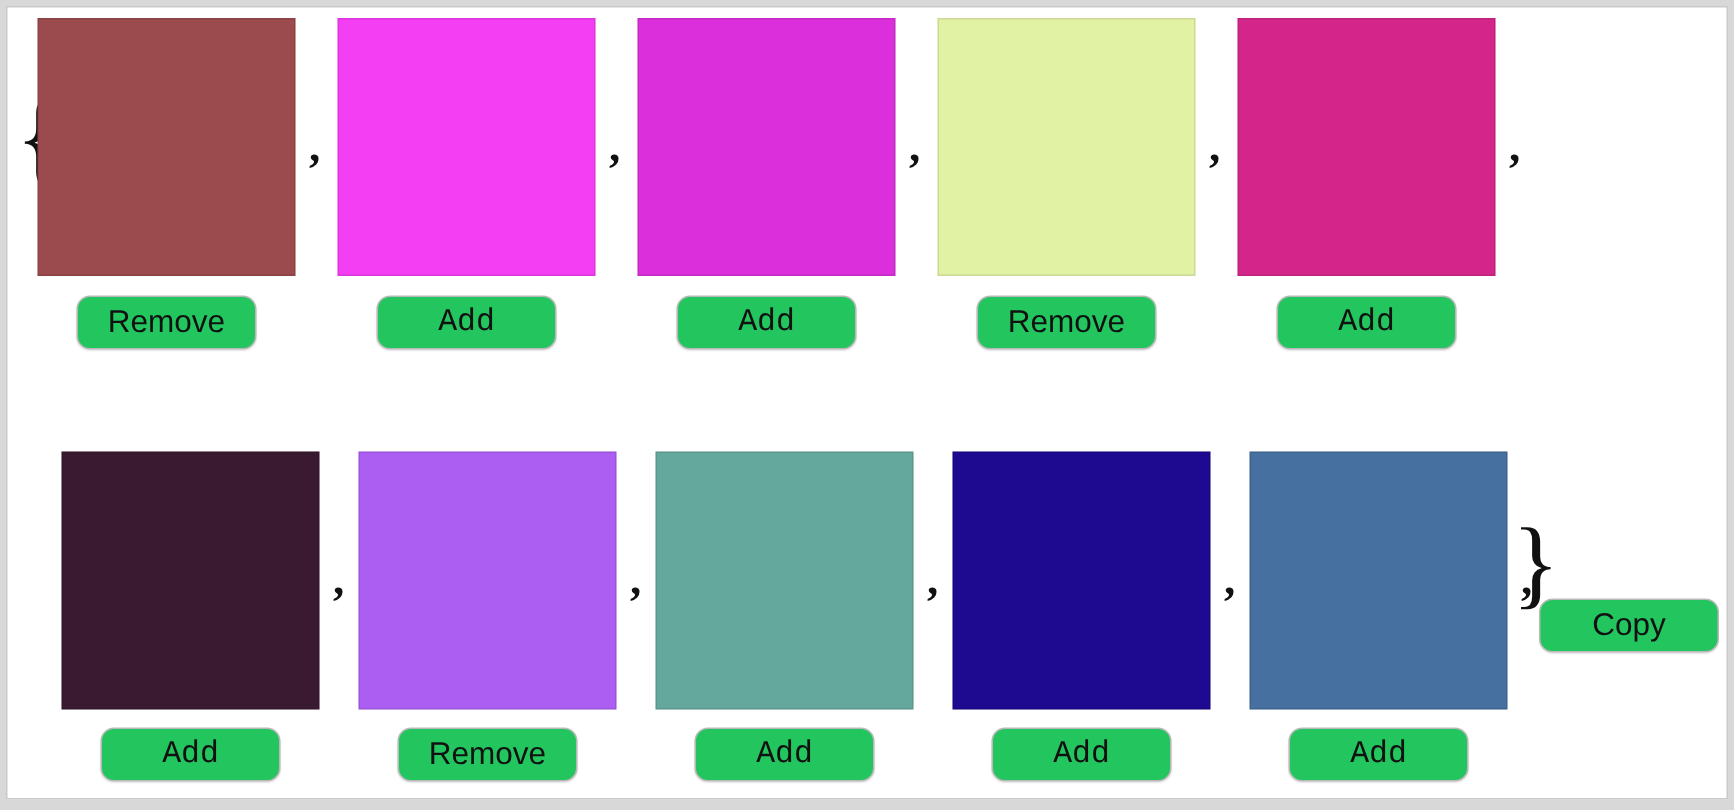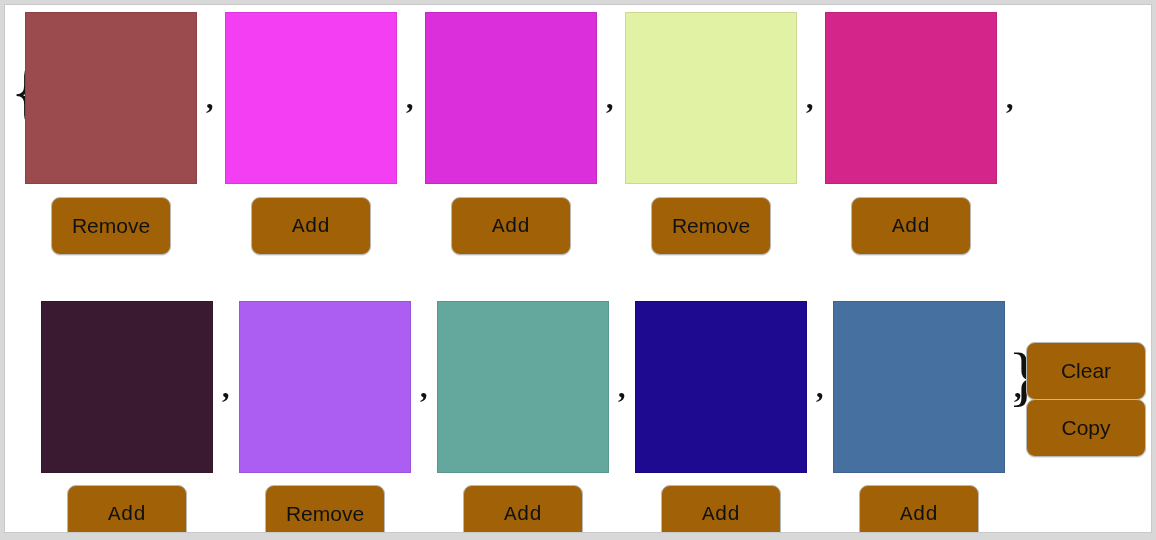--- a/index.html
+++ b/index.html
@@ -48,22 +48,22 @@
     font-family: "Liberation Serif", serif;
     font-size: 30px;
     font-weight: 700;
     color: #111111;
     line-height: 1;
   }
 
   
   .btn {
     position: absolute;
-    height: 58px;
-    background: #a16207;
+    height: 36px;
+    background: #22c55e;
     border: 1px solid #b9b9b9;
     border-radius: 9px;
     box-shadow: 0 1px 1px rgba(0,0,0,0.10);
     font-family: "Liberation Sans", sans-serif;
     font-size: 21px;
     color: #111111;
     display: flex;
     align-items: center;
     justify-content: center;
     box-sizing: border-box;
@@ -132,17 +132,16 @@
       <div class="btn btn-add" style="left: 458px; top: 480px;">Add</div>
       <span class="comma" style="left: 613px; top: 367px;">,</span>
       <div class="swatch" style="left: 630px; top: 296px; background: rgb(30, 10, 145);"></div>
       <div class="btn btn-add" style="left: 656px; top: 480px;">Add</div>
       <span class="comma" style="left: 811px; top: 367px;">,</span>
       <div class="swatch" style="left: 828px; top: 296px; background: rgb(70, 112, 159);"></div>
       <div class="btn btn-add" style="left: 854px; top: 480px;">Add</div>
       <span class="comma" style="left: 1009px; top: 367px;">,</span>
     </div>
 
-  <div class="btn btn-side" style="left:1021px; top:337px;">Clear</div>
 
   <div class="btn btn-side" style="left:1021px; top:394px;text-align:right;">Copy</div>
 
 </div>
 
 </body></html>

